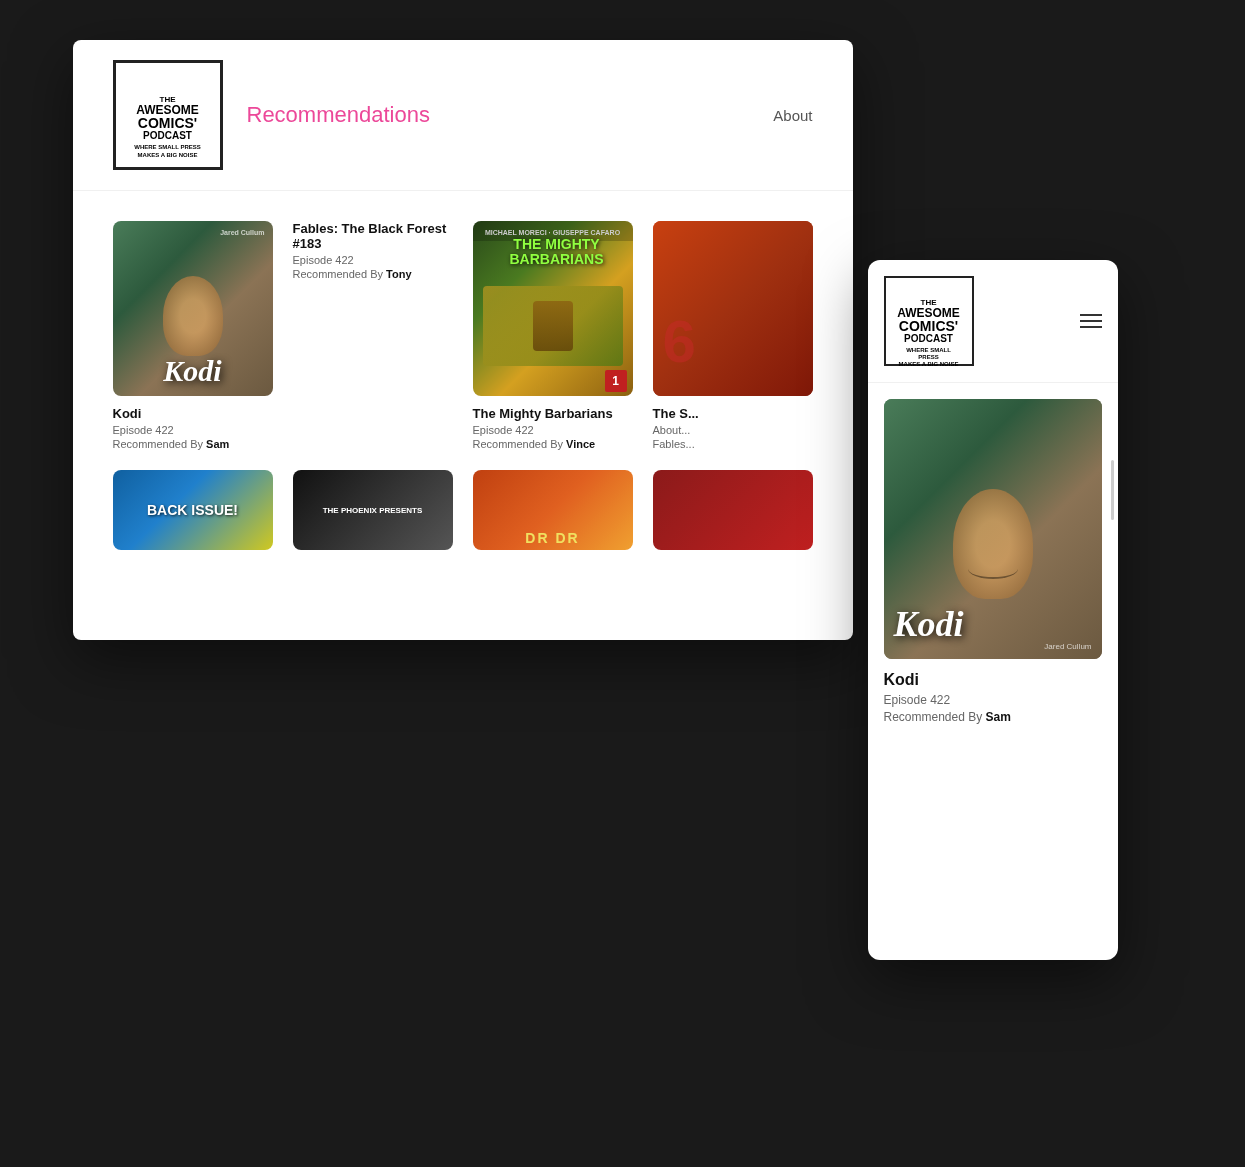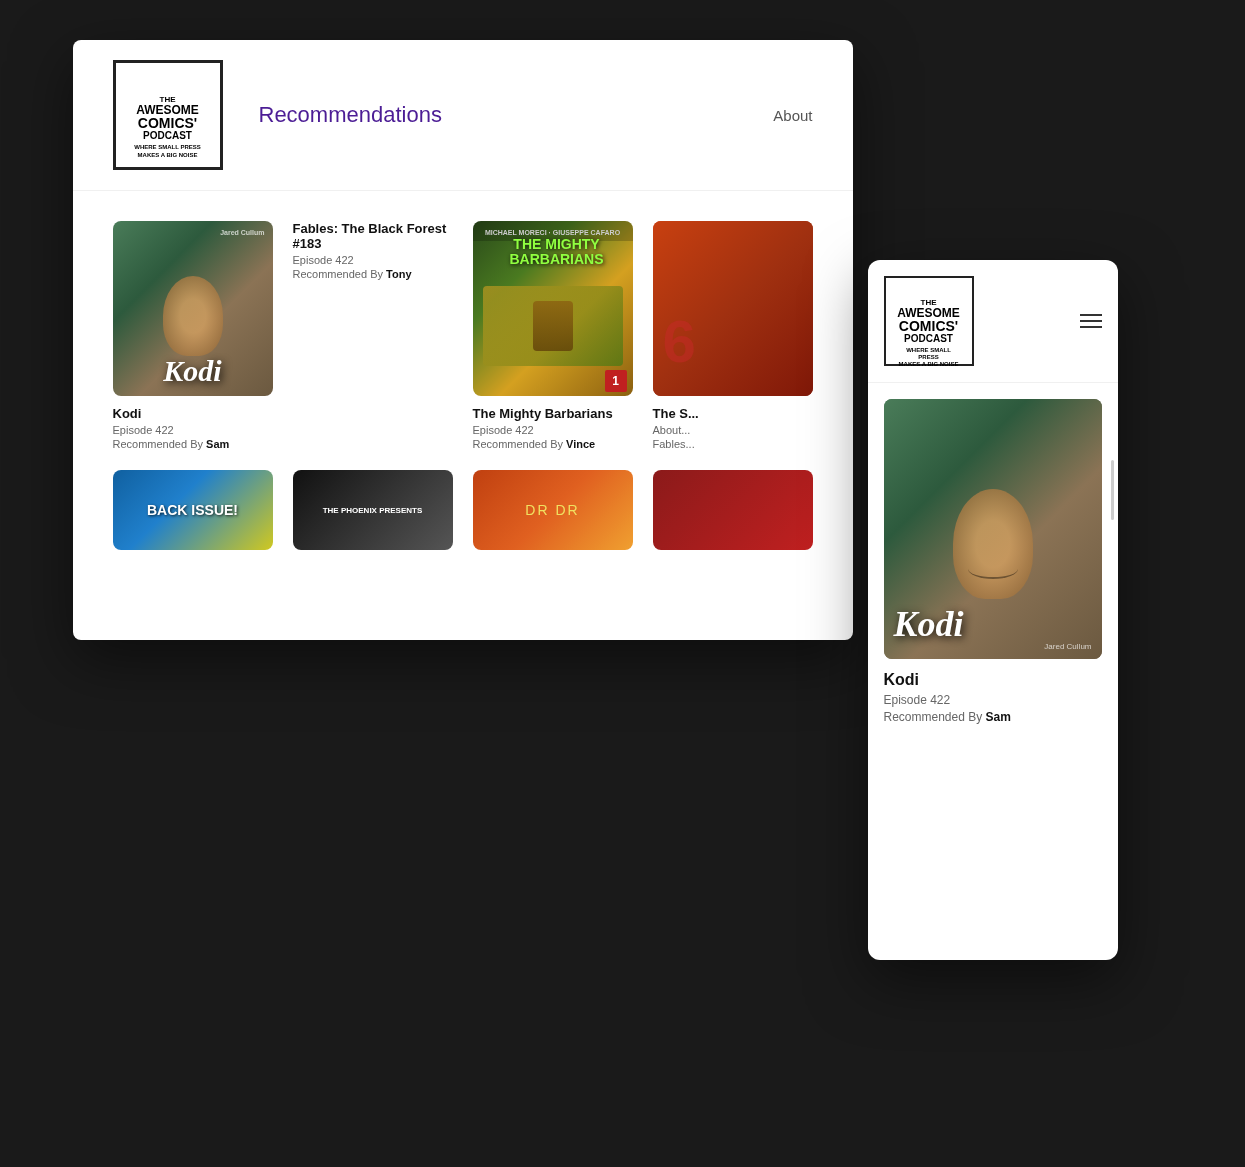--- a/index.html
+++ b/index.html
@@ -40,22 +40,22 @@
       flex-direction: column;
       align-items: center;
       justify-content: center;
       padding: 4px;
       flex-shrink: 0;
     }
 
     .header-title {
       font-size: 22px;
       font-weight: 400;
-      color: #4c1d95;
-      margin-left: 36px;
+      color: #ec4899;
+      margin-left: 24px;
     }
 
     .header-nav {
       margin-left: auto;
       font-size: 15px;
       color: #555;
       cursor: pointer;
     }
 
     
@@ -394,21 +394,21 @@
           <div style="width:100%;height:100%;display:flex;align-items:center;justify-content:center;font-size:14px;font-weight:900;color:white;text-shadow:1px 1px 3px rgba(0,0,0,0.8);">BACK ISSUE!</div>
         </div>
       </div>
       <div class="comic-card">
         <div class="row2-cover" style="background:linear-gradient(135deg,#111 0%,#333 50%,#555 100%);">
           <div style="width:100%;height:100%;display:flex;align-items:center;justify-content:center;font-size:8px;font-weight:700;color:white;">THE PHOENIX PRESENTS</div>
         </div>
       </div>
       <div class="comic-card">
         <div class="row2-cover" style="background:linear-gradient(135deg,#c04010 0%,#e06020 50%,#f0a030 100%);">
-          <div style="width:100%;height:100%;display:flex;align-items:center;justify-content:center;font-size:14px;font-weight:400;color:#f0e060;letter-spacing:2px;">DR DR</div>
+          <div style="width:100%;height:100%;display:flex;align-items:center;justify-content:center;font-size:14px;font-weight:700;color:#f0e060;letter-spacing:2px;margin-top:28px;">DR DR</div>
         </div>
       </div>
       <div class="comic-card">
         <div class="row2-cover" style="background:linear-gradient(135deg,#8b1a1a 0%,#c02020 100%);">
         </div>
       </div>
     </div>
   </div>
 
   <div class="mobile-window">

